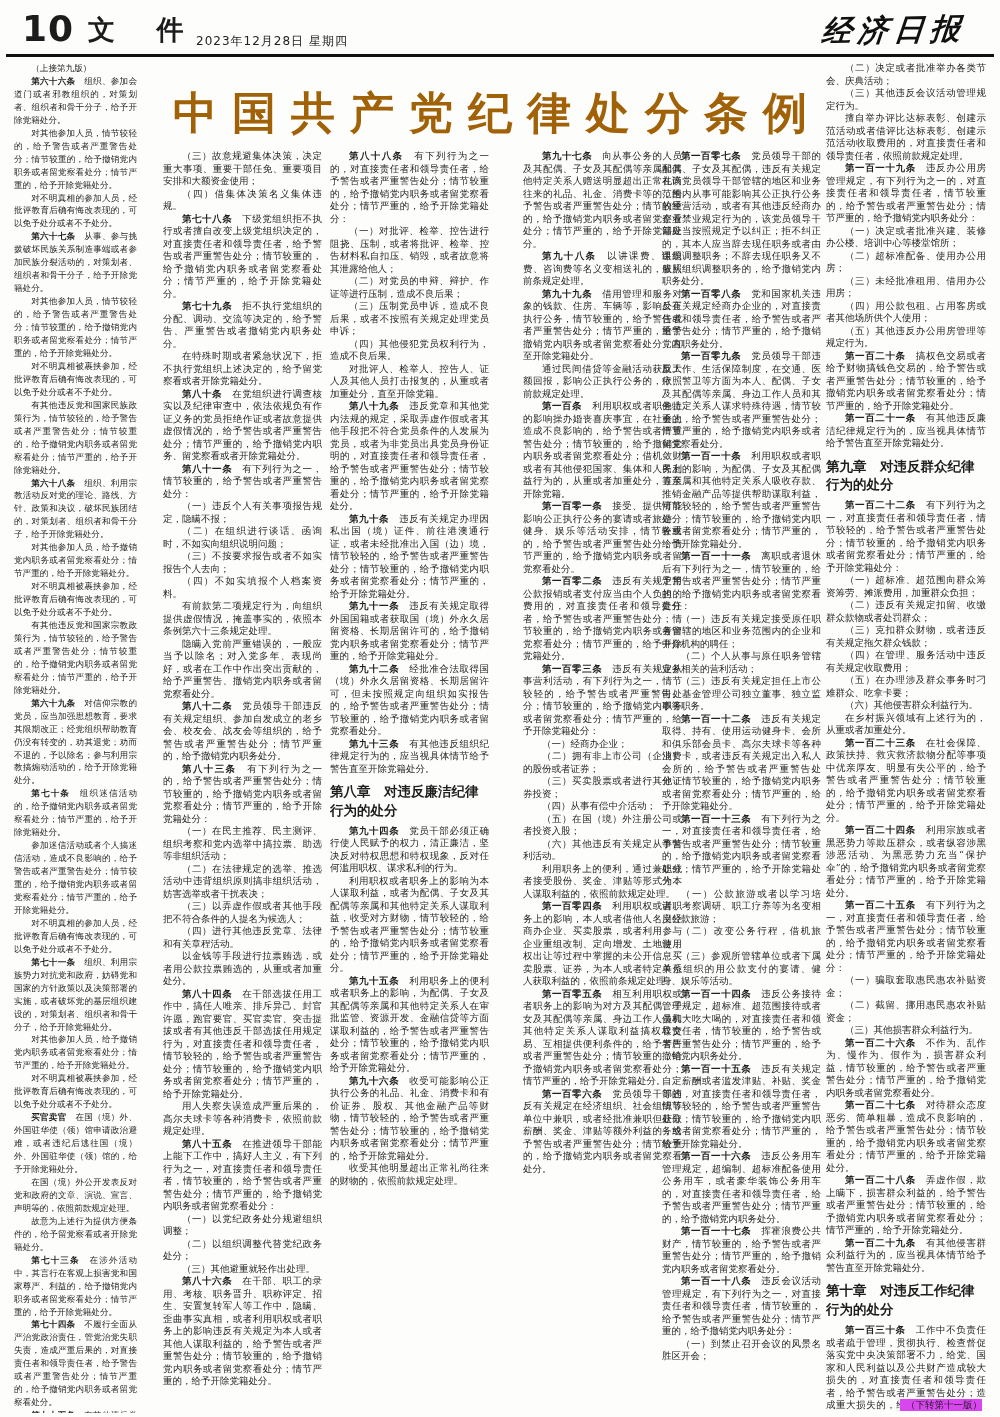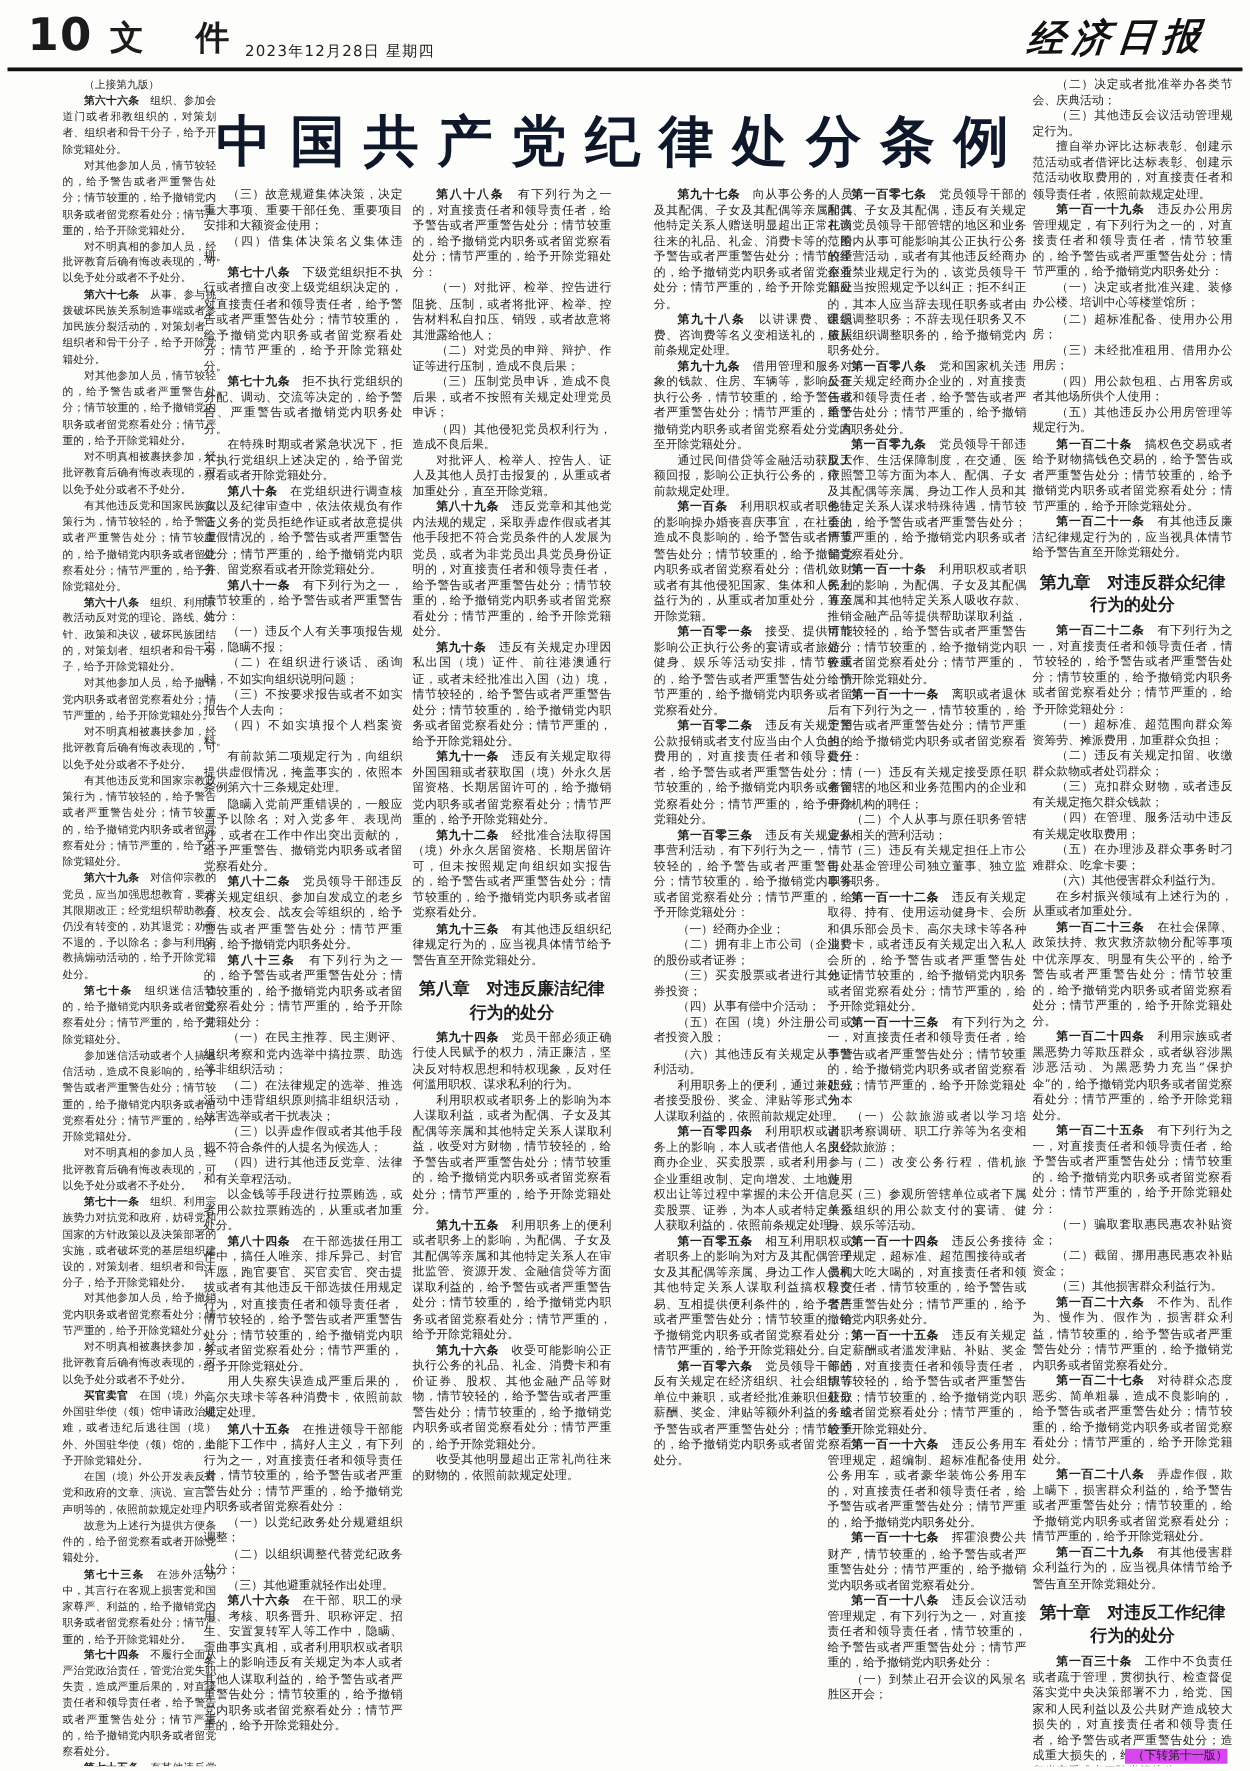--- a/index.html
+++ b/index.html
@@ -29,36 +29,36 @@
   }
   .header-rule{
     position:absolute;left:6px;top:54px;width:988px;height:0;
     border-top:3px solid #111;
   }
   
   .headline{
     position:absolute;left:148px;top:80px;width:684px;height:66px;
     display:flex;align-items:center;justify-content:center;
     font-family:"DejaVu Sans","Liberation Sans",sans-serif;
-    font-weight:bold;font-size:44px;letter-spacing:15px;color:#0f172a;
+    font-weight:bold;font-size:44px;letter-spacing:15px;color:#a16207;
     white-space:nowrap;text-indent:15px;
   }
   
   .col{
     position:absolute;overflow:hidden;text-align:justify;
     color:#1e1e1e;
   }
   .col p{margin:0;text-indent:2em;word-break:break-all;}
   .col b{font-family:"DejaVu Sans","Liberation Sans",sans-serif;font-weight:bold;}
   .chapter{
     font-family:"DejaVu Sans","Liberation Sans",sans-serif;
-    font-weight:bold;text-align:center;text-indent:0;
+    font-weight:bold;text-align:left;text-indent:0;
     margin:7px 0 5px 0;
   }
-  #col-1{left:14px;top:62px;width:123px;height:1351px;font-size:8.6px;line-height:12.95px;margin-left:36px;}
+  #col-1{left:14px;top:62px;width:123px;height:1351px;font-size:8.6px;line-height:12.95px;}
   #col-2{left:163px;top:150px;width:159px;height:1264px;}
   #col-3{left:330px;top:150px;width:159px;height:1264px;}
   #col-4{left:496px;top:150px;width:159px;height:1264px;margin-left:27px;}
   #col-5{left:662px;top:150px;width:159px;height:1264px;}
   #col-6{left:826px;top:62px;width:160px;height:1351px;}
   #col-2,#col-3,#col-4,#col-5,#col-6{font-size:9.5px;line-height:12.5px;}
   #col-2 .chapter,#col-3 .chapter,#col-4 .chapter,#col-5 .chapter,#col-6 .chapter{
     font-size:13.5px;line-height:1.4;
   }
   .turn-note{

